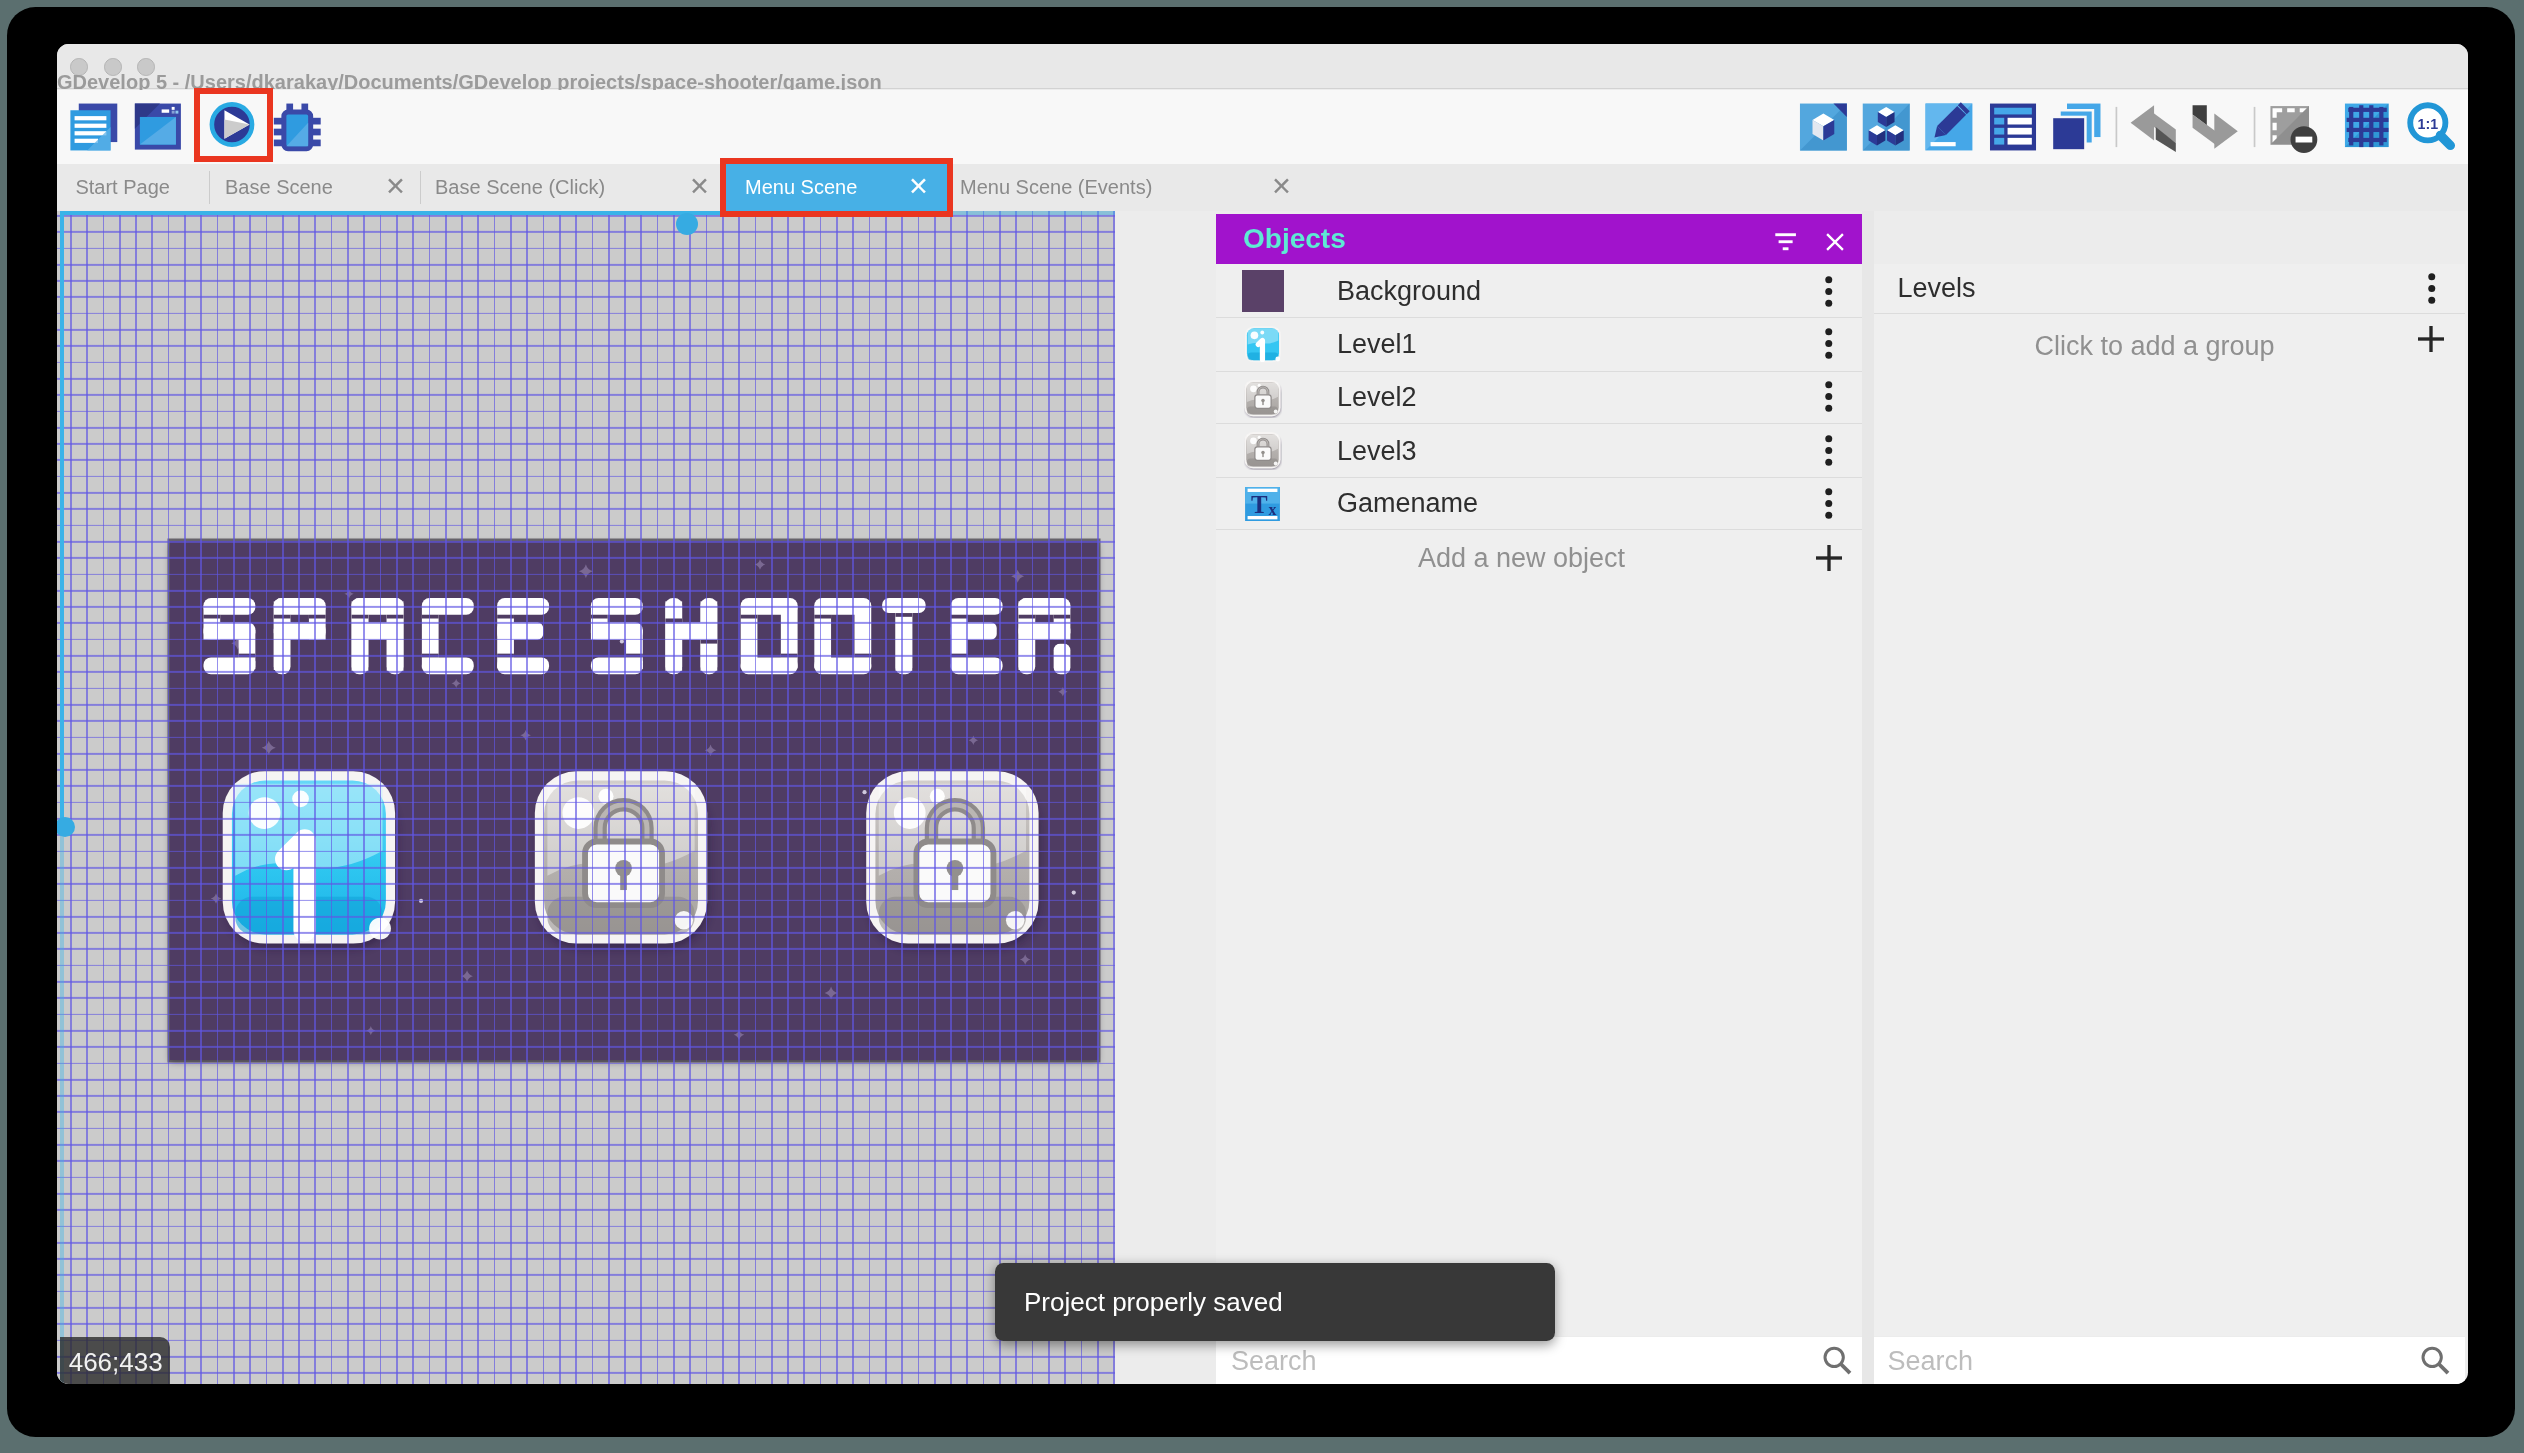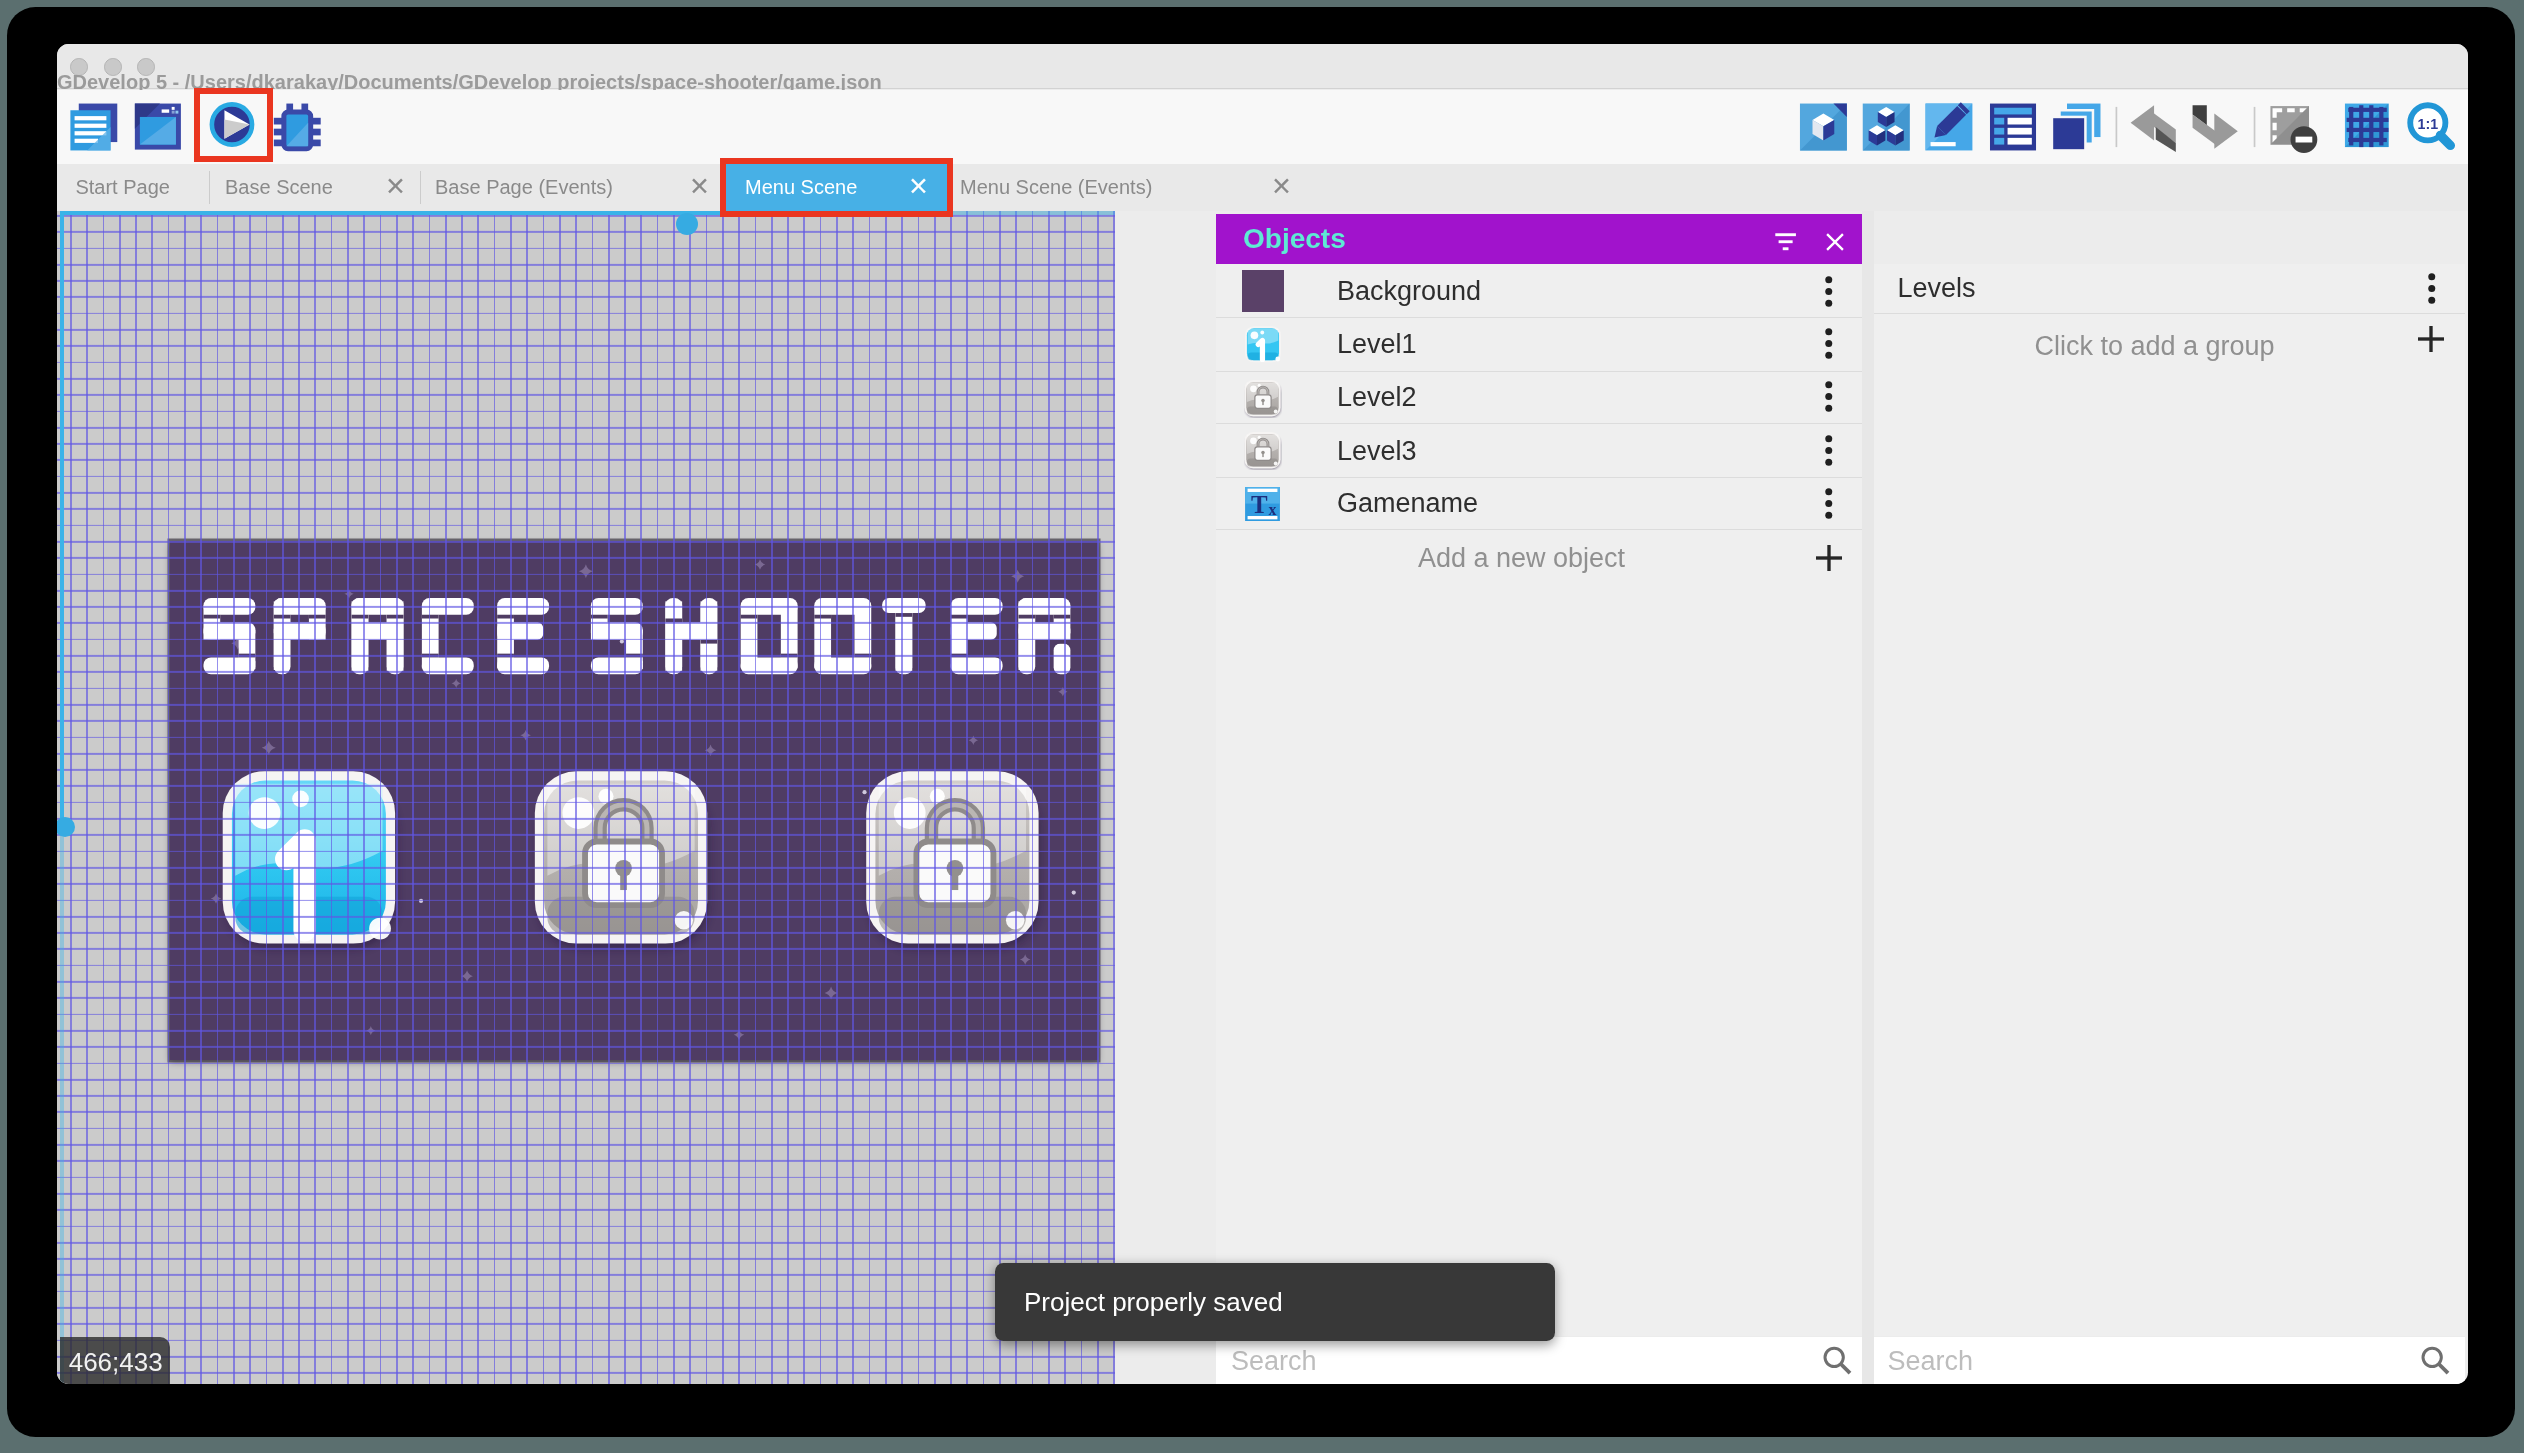--- a/index.html
+++ b/index.html
@@ -213,21 +213,21 @@
       </svg>
     </div>
 
     <div class="tabs">
       <div class="bluetab"></div>
       <div class="tab" style="left:18.4px;">Start Page</div>
       <div class="tabsep" style="left:152px;"></div>
       <div class="tab" style="left:168px;">Base Scene</div>
       <div class="tabx" style="left:328px;">✕</div>
       <div class="tabsep" style="left:363px;"></div>
-      <div class="tab" style="left:378px;">Base Page (Events)</div>
+      <div class="tab" style="left:378px;">Base Scene (Click)</div>
       <div class="tabx" style="left:632px;">✕</div>
       <div class="tab" style="left:688px; color:#ffffff;">Menu Scene</div>
       <div class="tabx" style="left:851px; color:#ffffff;">✕</div>
       <div class="tab" style="left:903px;">Menu Scene (Events)</div>
       <div class="tabx" style="left:1214px;">✕</div>
     </div>
 
     <div class="canvas">
       <div class="scene" id="scene">
         <svg width="928" height="519" viewBox="0 0 1109 620" style="position:absolute;left:0;top:0;">

